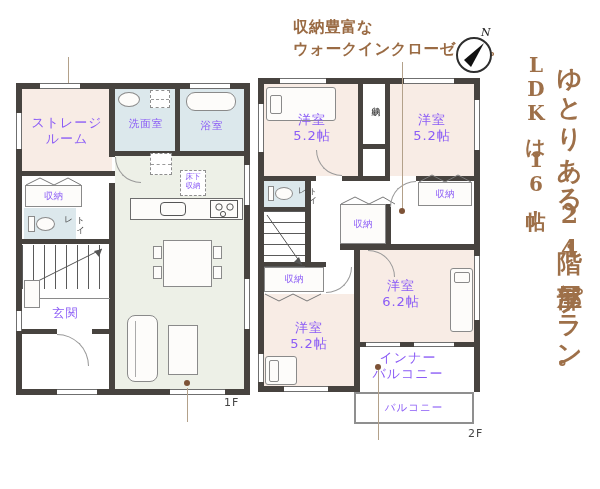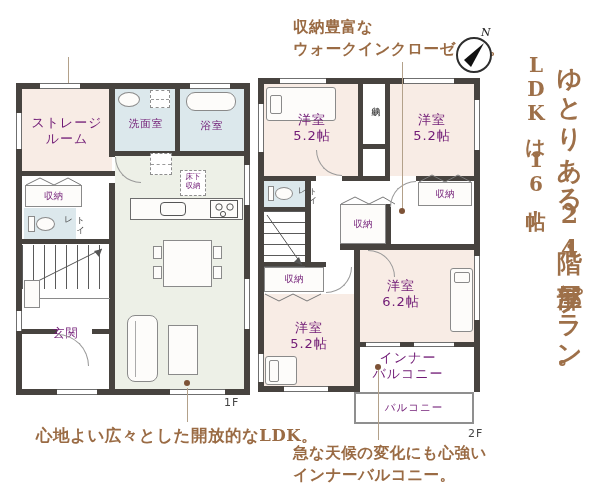--- a/index.html
+++ b/index.html
@@ -13,21 +13,21 @@
   .leader{width:1px;background:#b3a18a;}
   .dot{width:6px;height:6px;border-radius:50%;background:#7d5236;}
   
   .headline{writing-mode:vertical-rl;text-orientation:upright;
             font-family:"DejaVu Serif",serif;font-weight:bold;color:#9e7049;}
   
   .floor{border:6px solid #47433f;background:#ffffff;}
   .wall{background:#47433f;}
   .room{box-sizing:border-box;}
   .pink{background:#f8ece5;} .green{background:#edf0e7;} .blue{background:#dce8ec;}
-  .lbl{color:#701a75;font-size:11px;text-align:center;line-height:1.25;letter-spacing:1px;}
+  .lbl{color:#8b5cf6;font-size:11px;text-align:center;line-height:1.25;letter-spacing:1px;}
   .vlbl{writing-mode:vertical-rl;text-orientation:upright;font-size:8.5px;color:#454545;letter-spacing:0;}
   .big{font-size:15px;letter-spacing:1px;}
   .mid{font-size:13px;}
   .sm{font-size:9.5px;letter-spacing:0;}
   .tiny{font-size:7.5px;line-height:1.15;letter-spacing:0;}
   .fl{font-size:11px;color:#454545;letter-spacing:1px;}
   
   .furn{border:1.2px solid #8a8a8a;background:#fdfcfa;box-sizing:border-box;}
   .dash{border:1px dashed #8f8f8f;background:#fff;box-sizing:border-box;}
   .xline{position:absolute;left:-2%;top:50%;width:104%;height:0;border-top:1px dashed #9a9a9a;}
@@ -44,26 +44,23 @@
 <div class="canvas">
 
   <div class="abs leader" style="left:68px;top:57px;height:36px;"></div>
   <div class="abs dot" style="left:65px;top:91px;"></div>
 
   <div class="abs ann pre" style="left:293px;top:16px;">収納豊富な
 ウォークインクローゼット。</div>
   <div class="abs leader" style="left:402px;top:62px;height:148px;z-index:5;"></div>
   <div class="abs dot" style="left:399px;top:208px;z-index:5;"></div>
 
-  <div class="abs ann" style="left:36px;top:424px;font-size:16.5px;">心地よい広々とした開放的なLDK。</div>
   <div class="abs leader" style="left:187px;top:388px;height:34px;z-index:5;"></div>
   <div class="abs dot" style="left:184px;top:380px;z-index:5;"></div>
 
-  <div class="abs ann pre" style="left:293px;top:442px;">急な天候の変化にも心強い
-インナーバルコニー。</div>
   <div class="abs leader" style="left:378px;top:370px;height:70px;z-index:5;"></div>
   <div class="abs dot" style="left:375px;top:364px;z-index:5;"></div>
 
   <div class="abs" style="left:456px;top:37px;width:32px;height:32px;border:2px solid #2e2e2e;border-radius:50%;background:#fff;">
     <svg width="32" height="32" viewBox="0 0 32 32">
       <polygon points="26,4 6,21 13,28" fill="#111"></polygon>
     </svg>
   </div>
   <div class="abs" style="left:481px;top:26px;font-family:'DejaVu Serif',serif;font-style:italic;font-size:11px;color:#222;">N</div>
 
@@ -96,21 +93,21 @@
 
     <div class="abs stairs1" style="left:0;top:156px;width:85px;height:44px;">
       <svg width="85" height="44">
         <line x1="4" y1="42" x2="80" y2="4" stroke="#555" stroke-width="1"></line>
         <polygon points="80,4 72,6 77,12" fill="#555"></polygon>
       </svg>
     </div>
 
     <div class="abs furn" style="left:2px;top:191px;width:16px;height:28px;"></div>
     <div class="abs" style="left:18px;top:209px;width:70px;height:0;border-top:1.5px solid #8a8a8a;"></div>
-    <div class="abs lbl" style="left:0;top:217px;width:87px;font-size:12px;margin-top:20px;">玄関</div>
+    <div class="abs lbl" style="left:0;top:217px;width:87px;font-size:12px;">玄関</div>
     <div class="abs arc" style="left:35px;top:245px;width:32px;height:32px;border-right:1px solid #999;border-top:1px solid #999;border-top-right-radius:100%;"></div>
 
     <div class="abs furn" style="left:96px;top:3px;width:22px;height:15px;border-radius:50%;"></div>
     <div class="abs dash" style="left:128px;top:1px;width:20px;height:18px;">
         <div class="xline"></div>
       </div>
     <div class="abs lbl" style="left:93px;top:28px;width:62px;font-size:10.5px;">洗面室</div>
 
     <div class="abs furn" style="left:164px;top:3px;width:50px;height:19px;border-radius:9px;"></div>
     <div class="abs lbl" style="left:158px;top:30px;width:64px;font-size:10.5px;">浴室</div>

